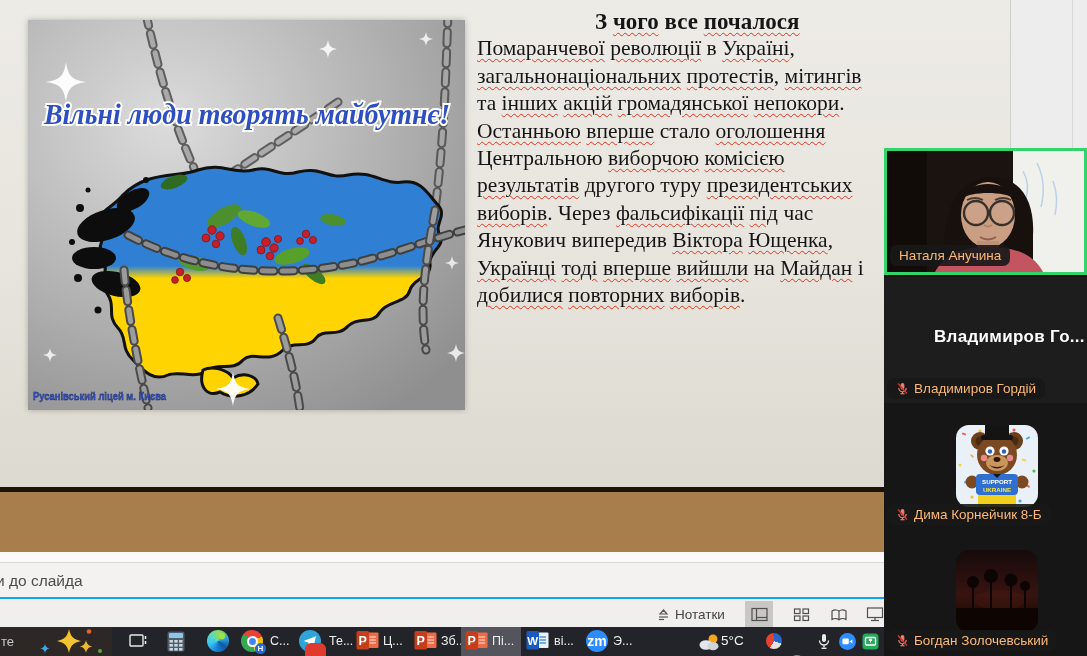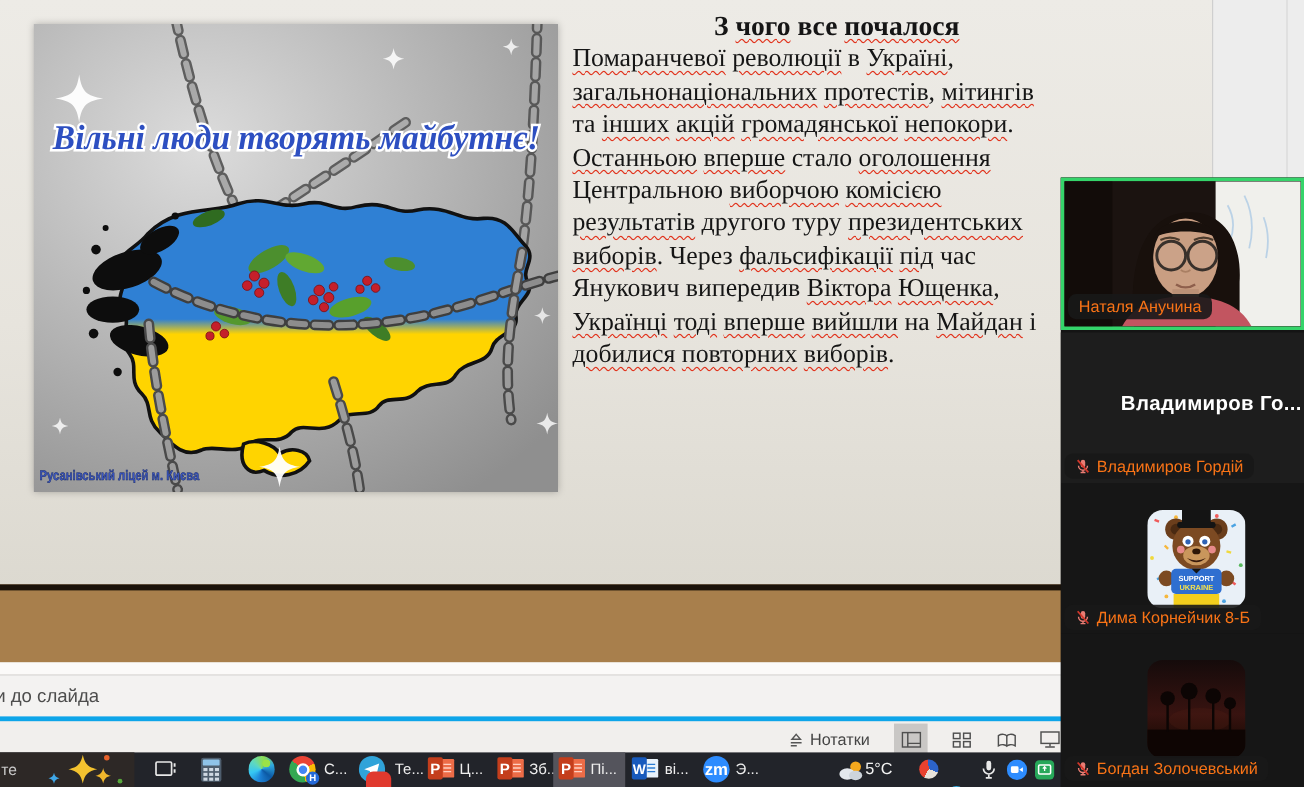--- a/index.html
+++ b/index.html
@@ -24,21 +24,21 @@
     background:
       linear-gradient(180deg,rgba(0,0,0,.38) 0%,rgba(0,0,0,0) 30%),
       repeating-linear-gradient(108deg,#c79e66 0px,#b68a52 13px,#a a 0),
       repeating-linear-gradient(108deg,#c79e66 0px,#b88c55 12px,#a57a45 26px,#8f6839 33px,#4c3219 34.5px,#3a2612 36.5px);
     background-color:#a87f4c;}
 
   
   .scroll-strip{position:absolute;left:0;top:552px;width:1087px;height:10px;background:#fbfaf9;z-index:3;}
   .notes-pane{position:absolute;left:0;top:562px;width:1087px;height:35px;background:#f3f2f1;border-top:1px solid #dbd9d7;z-index:3;}
   .notes-pane span{position:absolute;left:-4px;top:9px;font-size:15.5px;color:#4d4d4d;}
-  .status-bar{position:absolute;left:0;top:597px;width:1087px;height:30px;background:#f1efed;border-top:4px solid #0ea5e9;z-index:3;}
+  .status-bar{position:absolute;left:0;top:597px;width:1087px;height:30px;background:#f1efed;border-top:2px solid #0ea5e9;z-index:3;}
   .notes-btn{position:absolute;left:651px;top:4px;height:22px;display:flex;align-items:center;gap:5px;padding:0 6px;color:#444;font-size:13.5px;cursor:pointer;}
   .viewbtn{position:absolute;top:2px;width:28px;height:26px;display:flex;align-items:center;justify-content:center;}
   .viewbtn.active{background:#c9c7c5;}
   .v-normal{left:745px;} .v-sorter{left:787px;} .v-reading{left:825px;} .v-show{left:861px;}
 
   
   .taskbar{position:absolute;left:0;top:627px;width:979px;height:29px;background:#22242a;z-index:4;}
   .tb-left{position:absolute;left:0;top:0;width:112px;height:29px;background:#2d2826;overflow:hidden;}
   .tb-te{position:absolute;left:1px;top:7px;font-size:13px;color:#c9c9c9;}
   .tb-sparkle{position:absolute;left:36px;top:0px;}
@@ -60,21 +60,21 @@
 
   
   .zoom-panel{position:absolute;left:884px;top:148px;width:203px;height:508px;background:#141414;z-index:10;}
   .tile{position:absolute;left:0;width:203px;}
   .tile1{top:0;height:127px;border:3px solid #35d46a;box-sizing:border-box;background:#1a130f;overflow:hidden;}
   .tile2{top:129px;height:126px;background:#1d1d1d;}
   .bigname{position:absolute;left:50px;top:50px;color:#fff;font-size:17px;font-weight:bold;letter-spacing:.3px;white-space:nowrap;}
   .tile3{top:255px;height:125px;background:#161616;}
   .tile4{top:380px;height:128px;background:#161616;}
   .avatar{position:absolute;left:72px;top:22px;width:82px;height:82px;border-radius:13px;overflow:hidden;}
-  .plabel{position:absolute;left:5px;display:inline-flex;align-items:center;gap:5px;background:rgba(24,24,24,.9);border-radius:7px;padding:3px 9px;color:#f97316;font-size:13.5px;white-space:nowrap;}
+  .plabel{position:absolute;left:5px;display:inline-flex;align-items:center;gap:5px;background:rgba(24,24,24,.9);border-radius:7px;padding:3px 9px;color:#fdba74;font-size:13.5px;white-space:nowrap;}
   .pl1{bottom:6px;left:3px;}
   .pl2{bottom:4px;left:3px;}
   .pl3{top:101px;left:3px;}
   .pl4{top:102px;left:3px;}
 </style>
 </head>
 <body>
 
 <div id="root">
 

